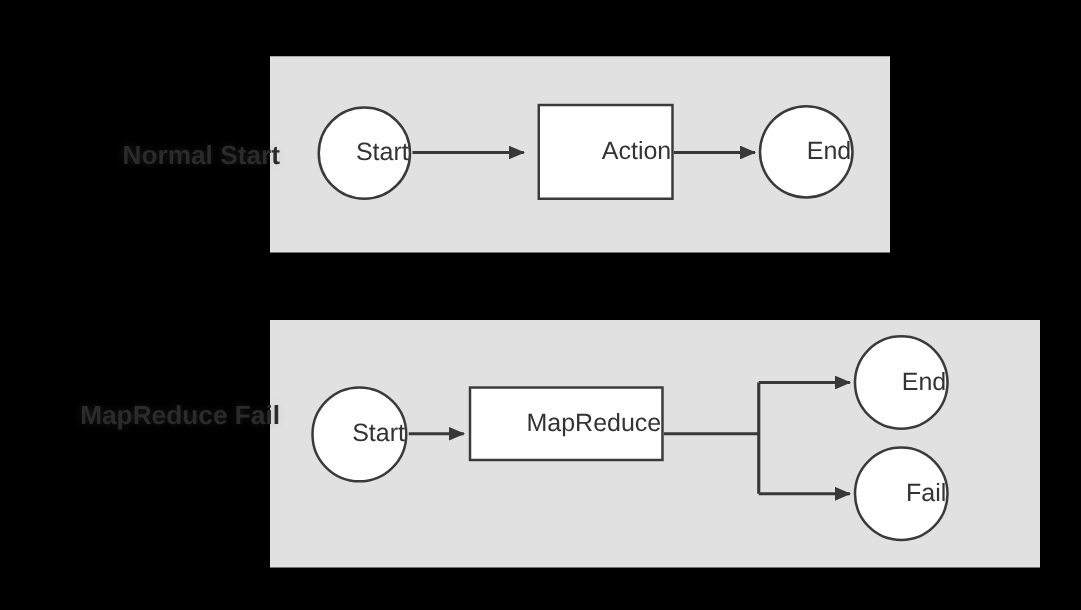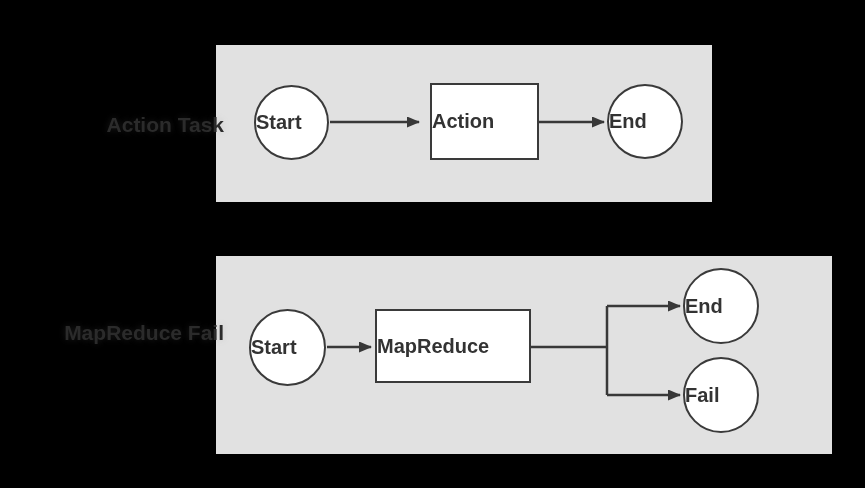--- a/index.html
+++ b/index.html
@@ -32,37 +32,37 @@
     text-shadow: 0 0 7px rgba(130,130,130,0.22);
     z-index: 3;
   }
   #label-normal    { top: 112px; right: 641px; }
   #label-mapreduce { top: 320px; right: 641px; }
 
   .node {
     position: absolute;
     display: flex;
     align-items: center;
-    justify-content: flex-start;
+    justify-content: flex-end;
     background: var(--node-fill, #ffffff);
     border: 2.5px solid var(--node-border, #3a3a3a);
     box-sizing: border-box;
     color: var(--node-text, #333333);
-    font-weight: bold;
+    font-weight: normal;
     font-size: 20px;
     z-index: 2;
   }
   .node.circle { border-radius: 50%; }
 
   #n1-start  { left: 254px; top: 85px;  width: 75px;  height: 75px; }
   #n1-action { left: 430px; top: 83px;  width: 109px; height: 77px; }
   #n1-end    { left: 607px; top: 84px;  width: 76px;  height: 75px; }
 
   #n2-start  { left: 249px; top: 309px; width: 77px;  height: 77px; }
-  #n2-mapreduce { left: 375px; top: 309px; width: 156px; height: 74px; }
+  #n2-mapreduce { left: 375px; top: 309px; width: 156px; height: 60px; }
   #n2-end    { left: 683px; top: 268px; width: 76px;  height: 76px; }
   #n2-fail   { left: 683px; top: 357px; width: 76px;  height: 76px; }
 
   svg.arrows {
     position: absolute;
     left: 0; top: 0;
     width: 865px; height: 488px;
     z-index: 1;
     pointer-events: none;
   }
@@ -86,21 +86,21 @@
 
     <path d="M330 122 H419" marker-end="url(#ah)"></path>
     <path d="M532 122 H604" marker-end="url(#ah)"></path>
 
     <path d="M327 347 H371" marker-end="url(#ah)"></path>
     <path d="M531 347 H607 M607 306 V395"></path>
     <path d="M607 306 H680" marker-end="url(#ah)"></path>
     <path d="M607 395 H680" marker-end="url(#ah)"></path>
   </svg>
 
-  <div class="side-label" id="label-normal">Action Task</div>
+  <div class="side-label" id="label-normal">Normal Start</div>
   <div class="side-label" id="label-mapreduce">MapReduce Fail</div>
 
   <div class="panel" id="panel-normal"></div>
   <div class="panel" id="panel-mapreduce"></div>
 
   <div class="node circle" id="n1-start">
     <span>Start</span>
   </div>
   <div class="node rect" id="n1-action">
     <span>Action</span>

